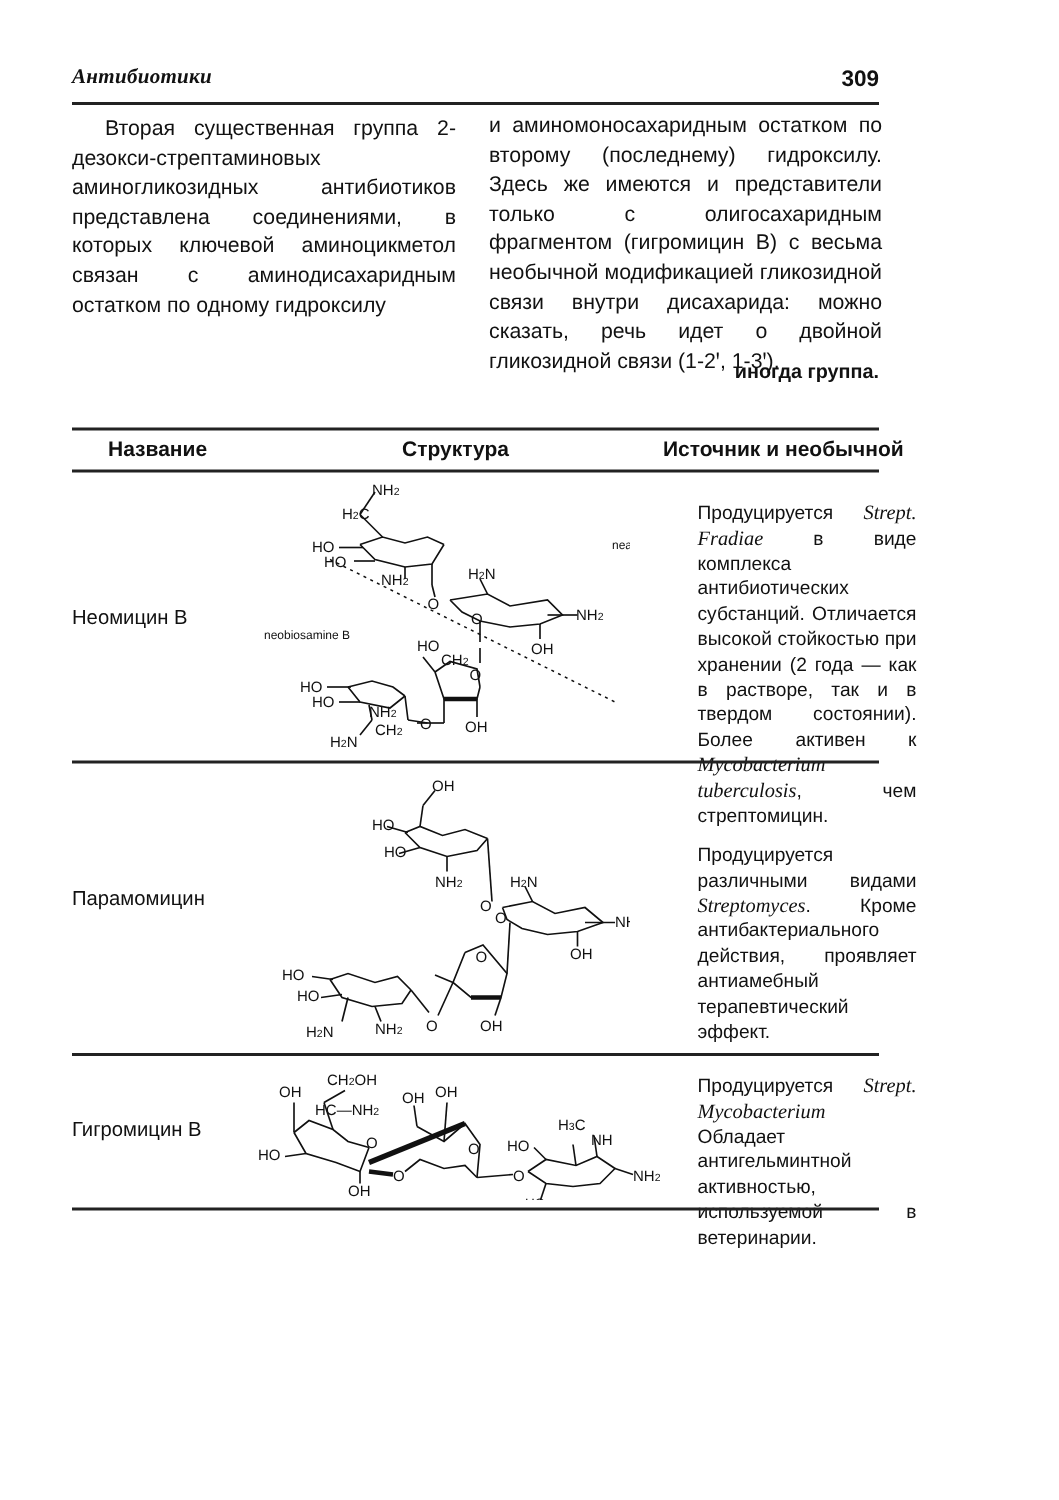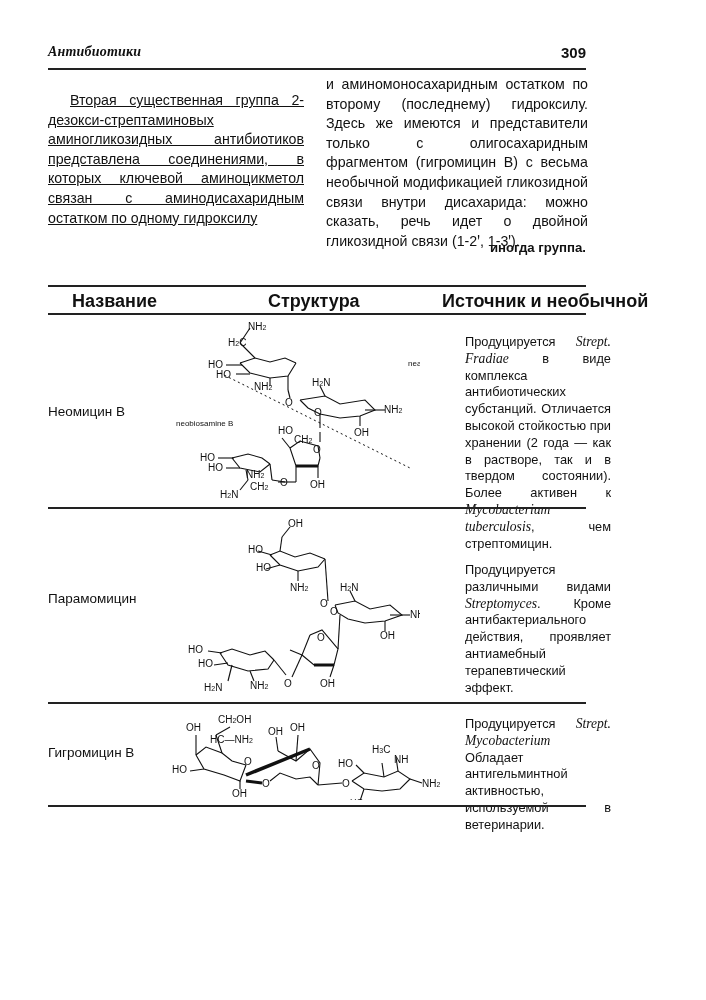--- a/index.html
+++ b/index.html
@@ -5,27 +5,27 @@
     html, body { margin: 0; padding: 0; background: #ffffff; }
     body { width: 706px; height: 1000px; position: relative; overflow: hidden;
            font-family: "Liberation Sans", sans-serif; color: #111; }
     .header { position: absolute; left: 48px; top: 44px; width: 538px; height: 20px; }
     .header .title { position: absolute; left: 0; top: 0; font-family: "Liberation Serif", serif;
            font-style: italic; font-weight: bold; font-size: 14px; letter-spacing: 0.2px; }
     .header .page-num { position: absolute; right: 0; top: 0; font-size: 15px; font-weight: bold; }
     .header-rule { position: absolute; left: 48px; top: 68px; width: 538px; height: 2px; background: #222; }
     .col { position: absolute; top: 75px; font-size: 14.2px; line-height: 19.6px; text-align: justify; }
     .col p { margin: 0; }
-    .col p.indent { text-indent: 22px; margin-top: 16px; text-decoration: underline; }
+    .col p.indent { text-indent: 22px; margin-top: 2px; }
     .col-left { left: 48px; width: 256px; }
     .col-right { left: 326px; width: 262px; }
     .caption { position: absolute; left: 130px; top: 239px; width: 456px; text-align: right;
                font-weight: bold; font-size: 13.2px; line-height: 17px; }
     .rule { position: absolute; left: 48px; width: 538px; background: #222; }
-    .th { position: absolute; top: 291px; font-weight: bold; font-size: 18px; }
+    .th { position: absolute; top: 291px; font-weight: bold; font-size: 14px; }
     .row-name { position: absolute; left: 48px; font-size: 13.5px; }
     .desc { position: absolute; left: 465px; width: 146px; font-size: 12.8px; line-height: 16.8px; text-align: justify; }
     .desc i { font-family: "Liberation Serif", serif; font-size: 13.6px; }
     svg.struct { position: absolute; }
     svg.struct text { font-family: "Liberation Sans", sans-serif; font-size: 10px; fill: #111; }
     svg.struct .sub { font-size: 7px; }
     svg.struct .lbl { font-size: 8px; }
   </style>
 </head>
 <body>

